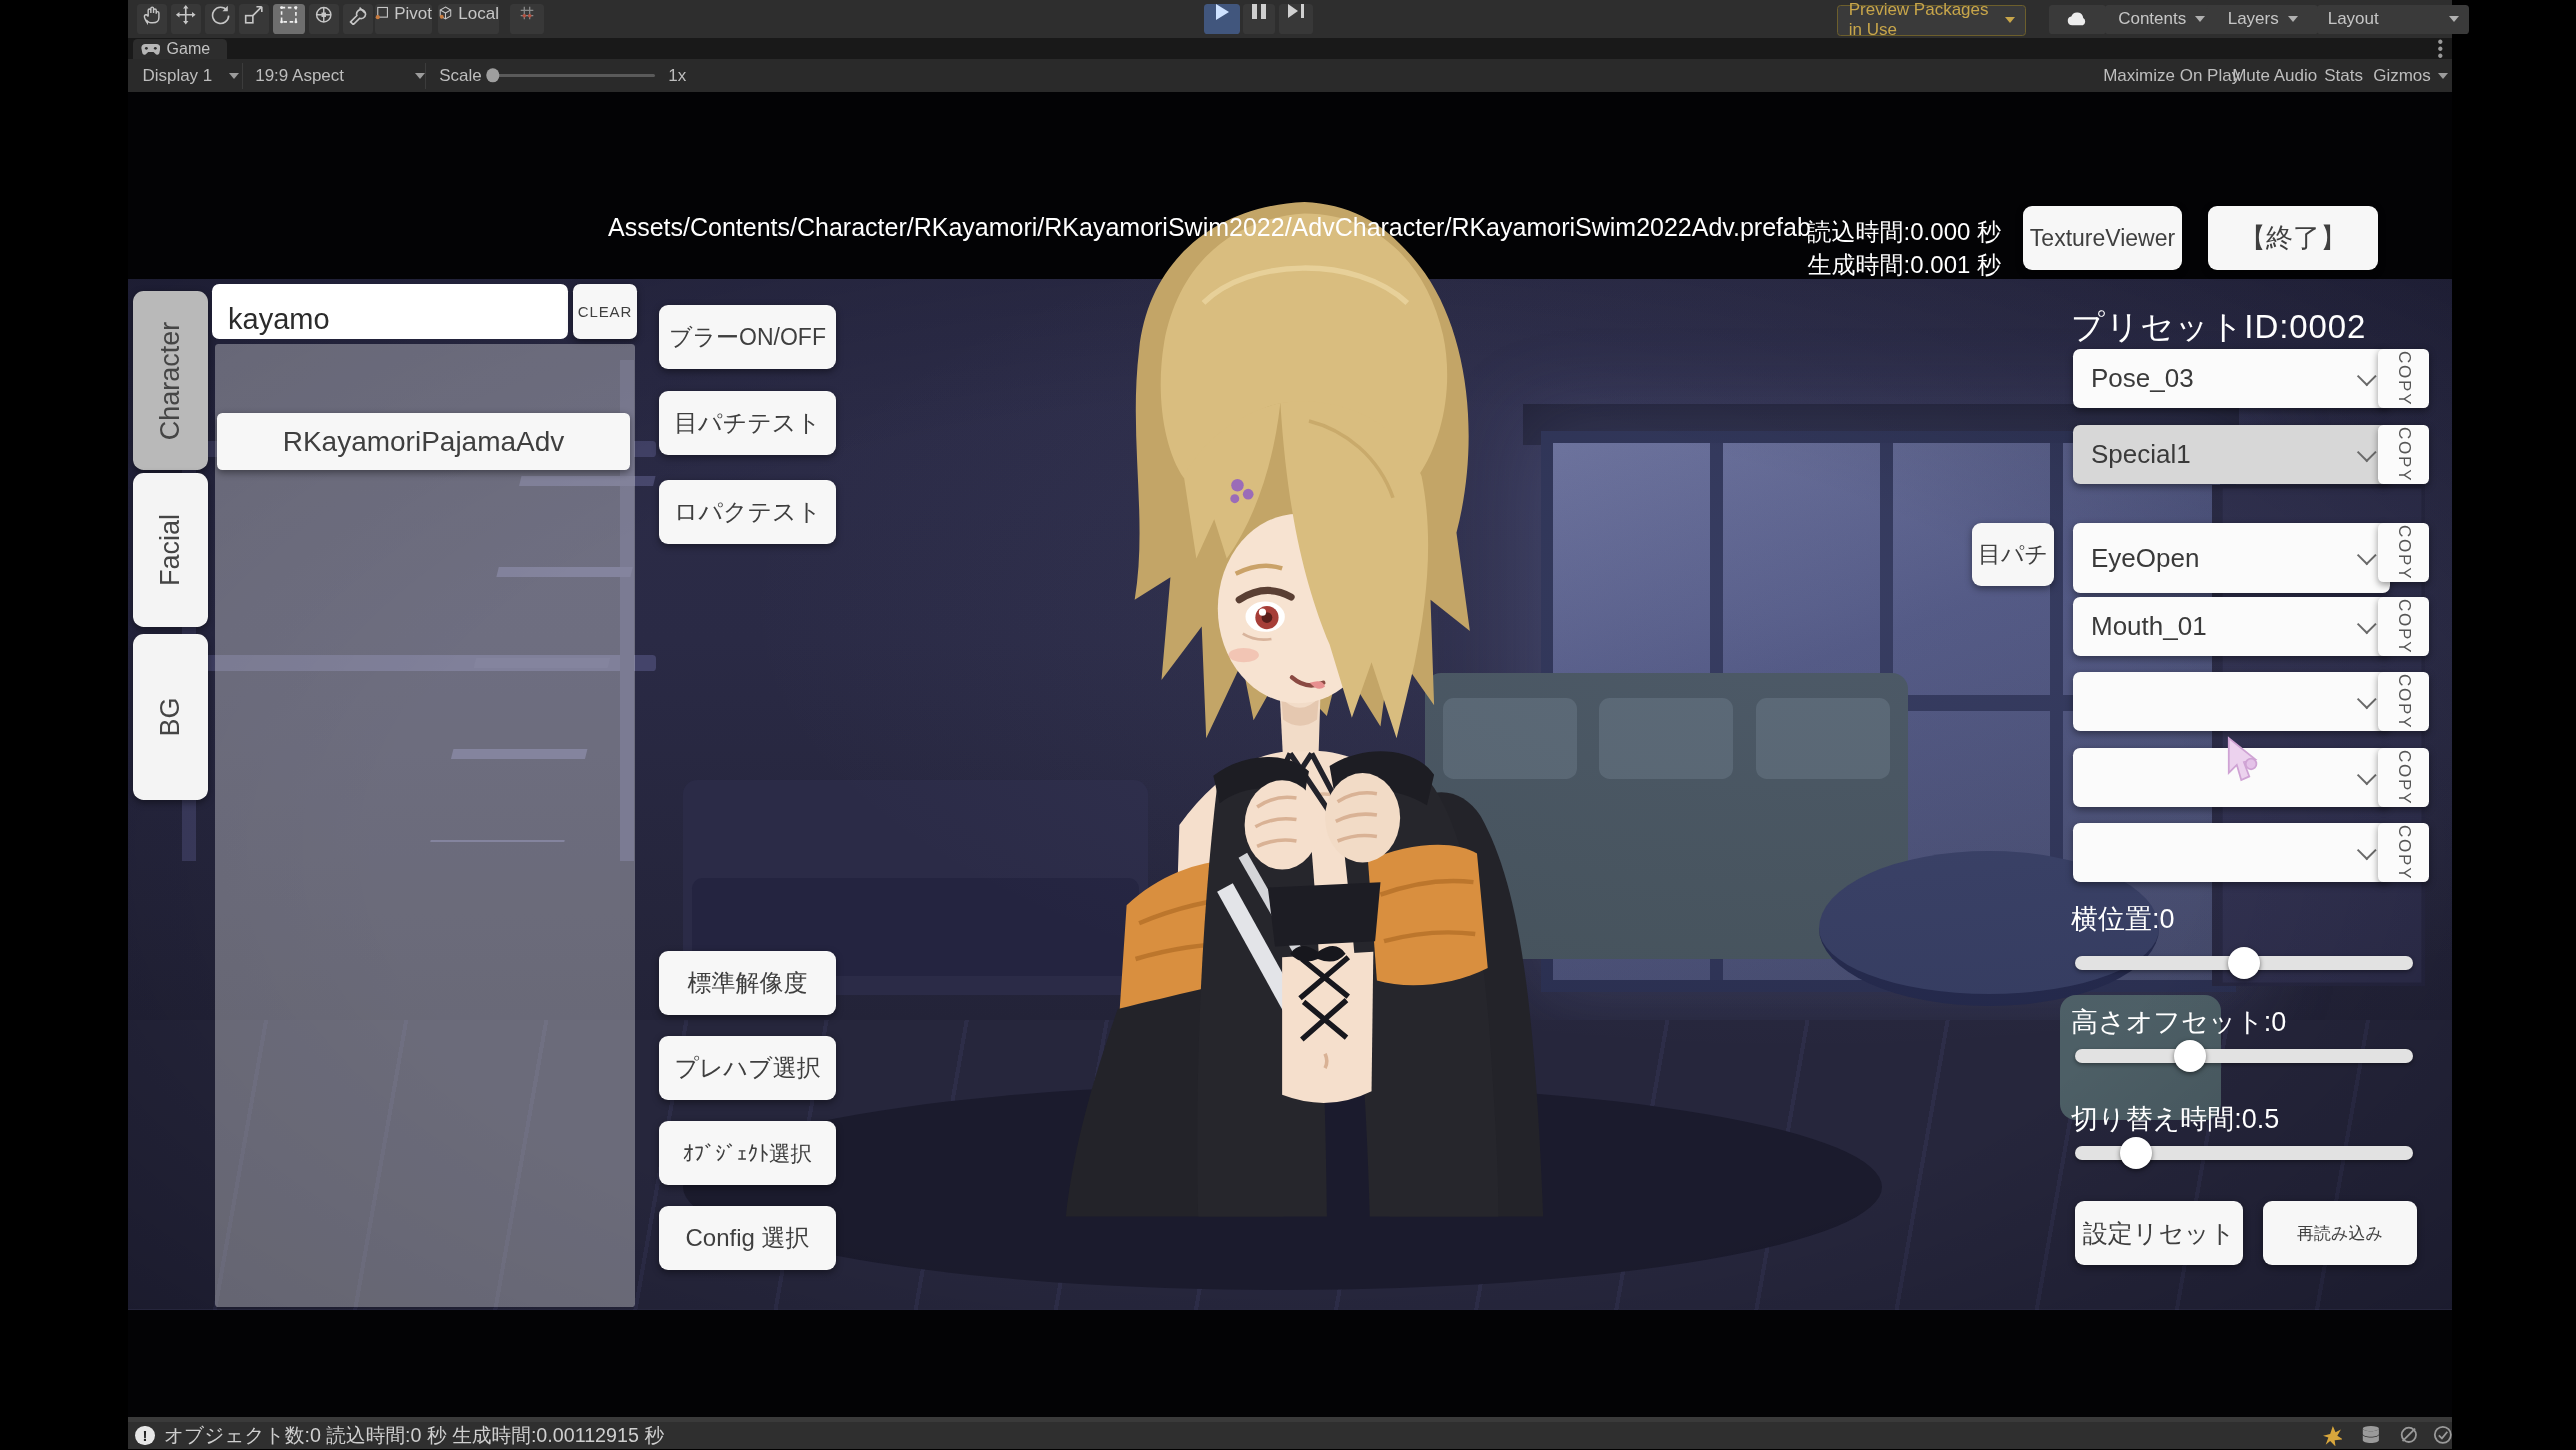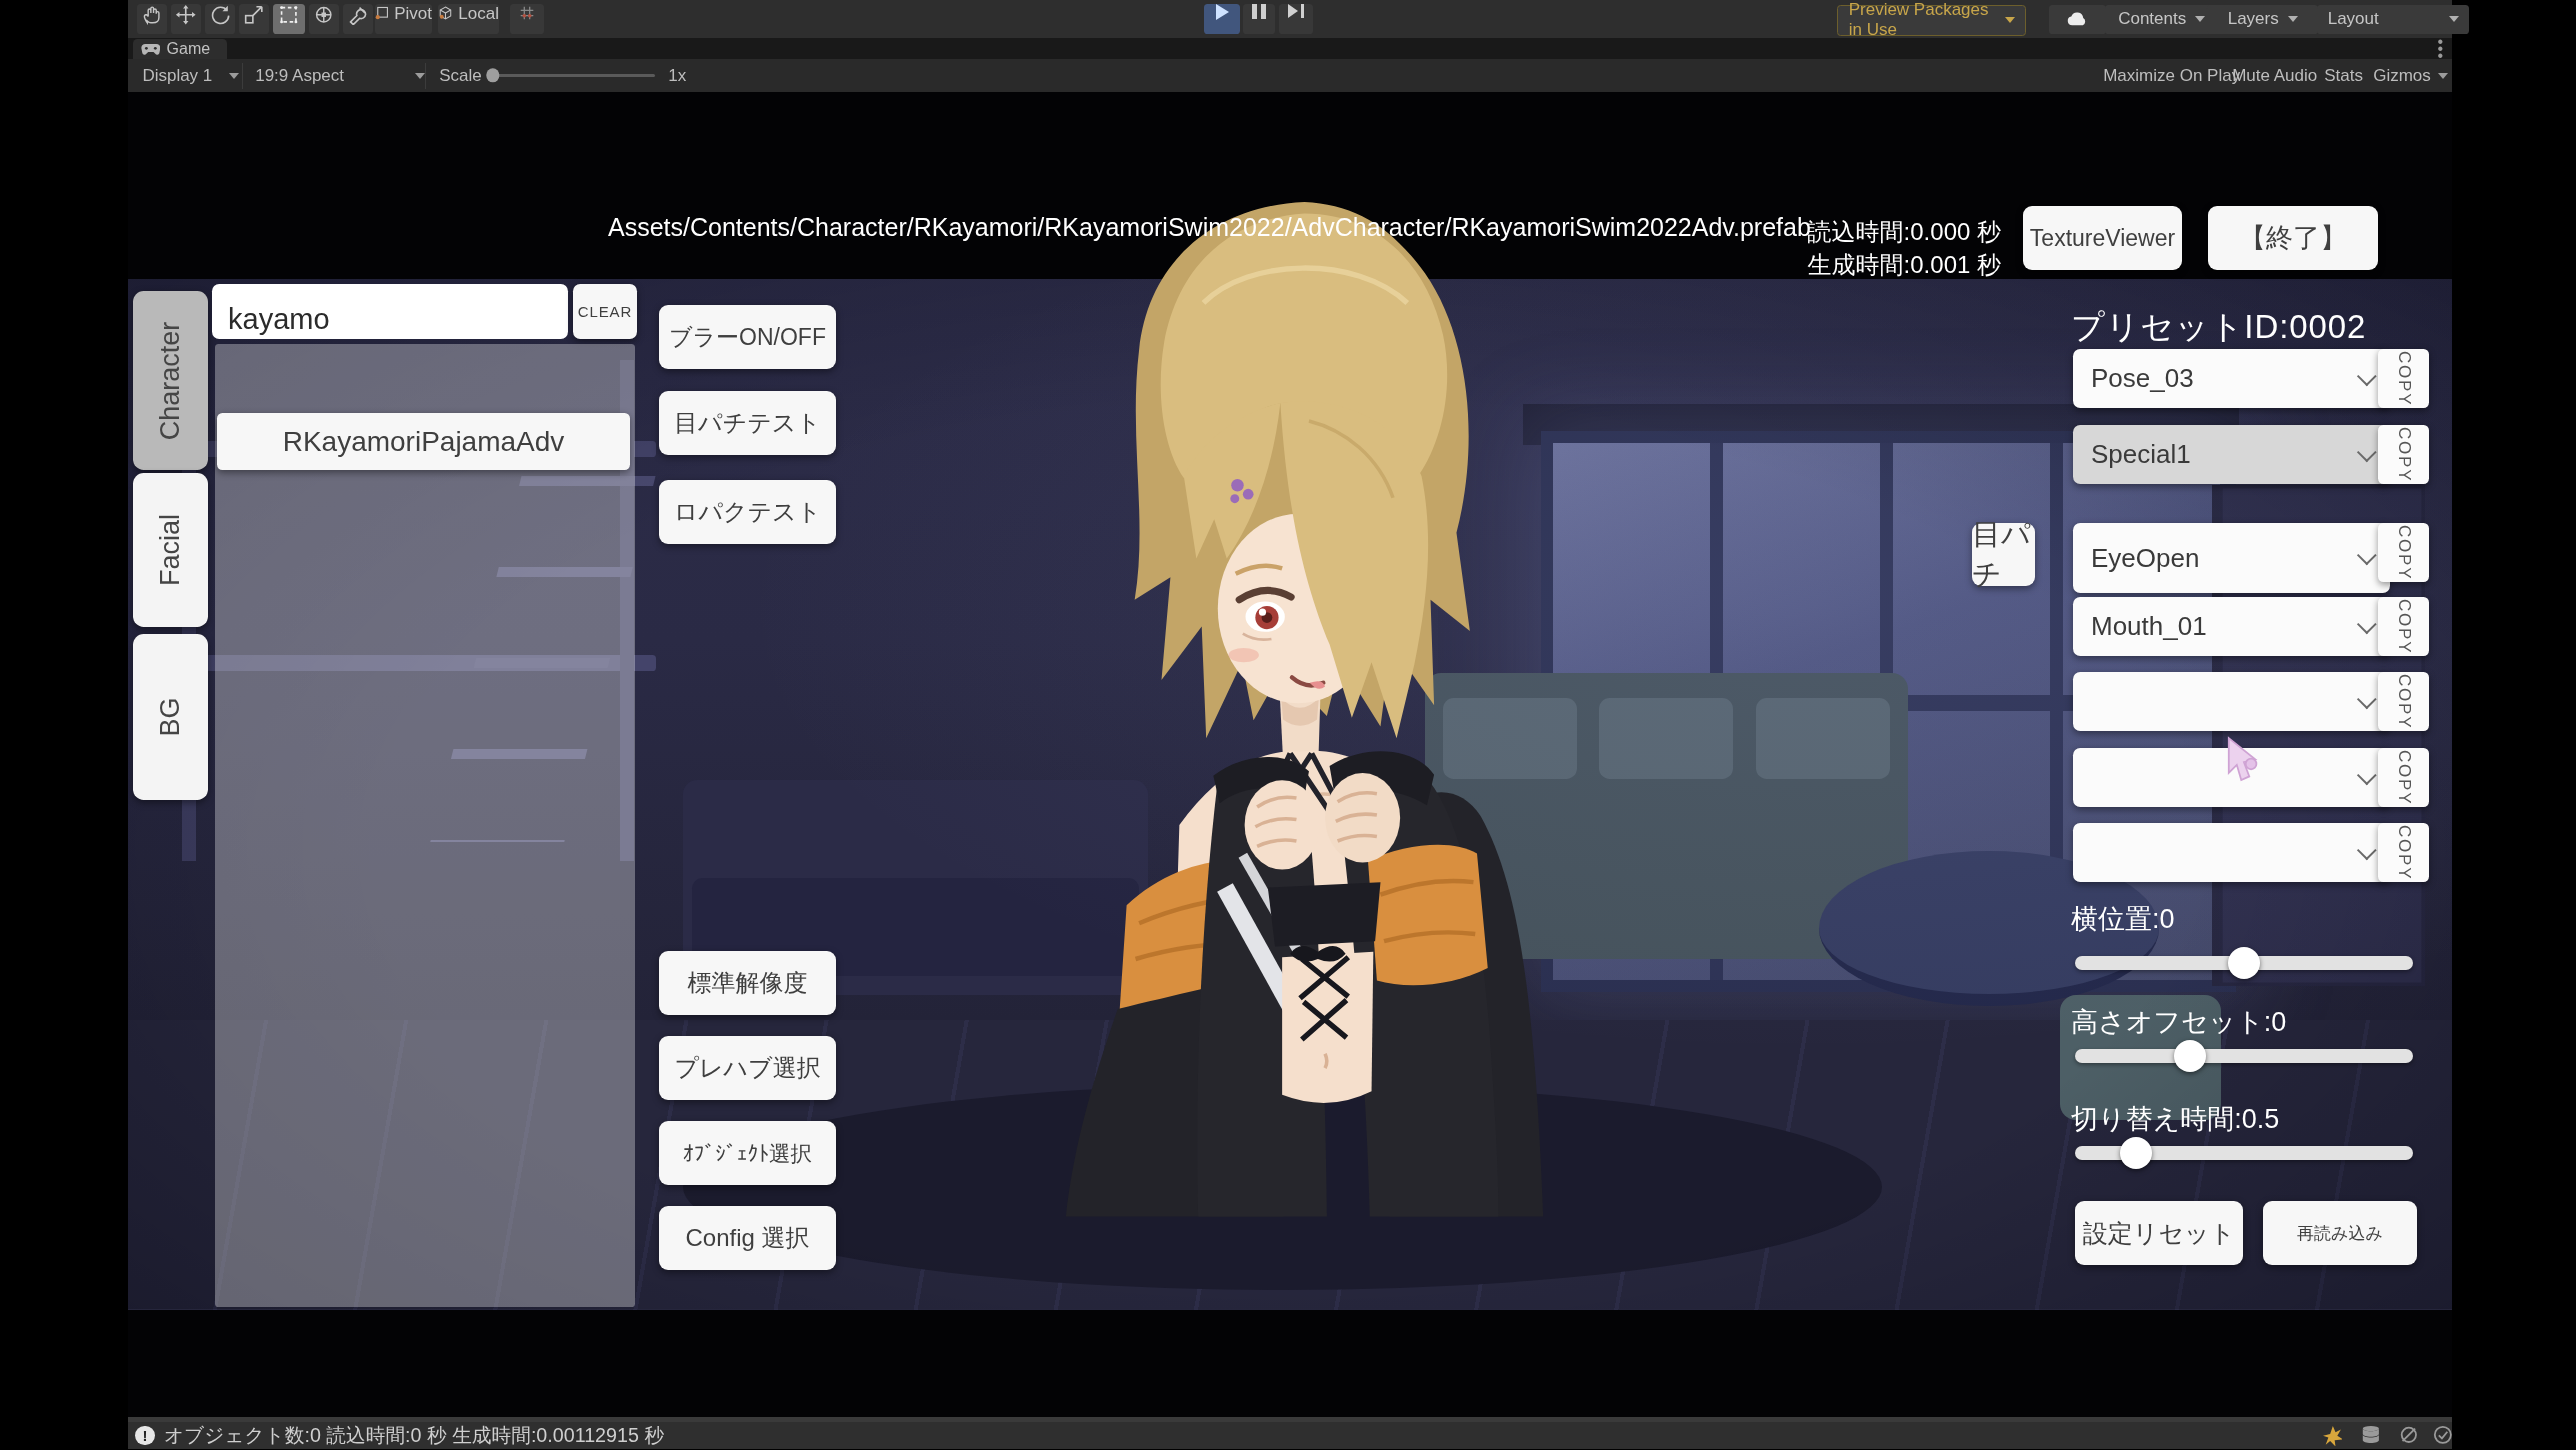--- a/index.html
+++ b/index.html
@@ -396,21 +396,21 @@
       </div>
 
     <div class="drop pressed" style="left:1945px;top:333px;width:299px;height:59px">
         <span>Special1</span>
         <span class="chev"></span>
       </div>
     <div class="copybtn" style="top:333px;height:59px">
         <span>COPY</span>
       </div>
 
-    <div class="wbtn" style="left:1844px;top:431px;width:63px;height:63px;font-size:29px">
+    <div class="wbtn" style="left:1844px;top:431px;width:82px;height:63px;font-size:23px">
         <span>目パチ</span>
       </div>
     <div class="drop" style="left:1945px;top:431px;width:299px;height:70px">
         <span>EyeOpen</span>
         <span class="chev"></span>
       </div>
     <div class="copybtn" style="top:431px;height:59px">
         <span>COPY</span>
       </div>
 

